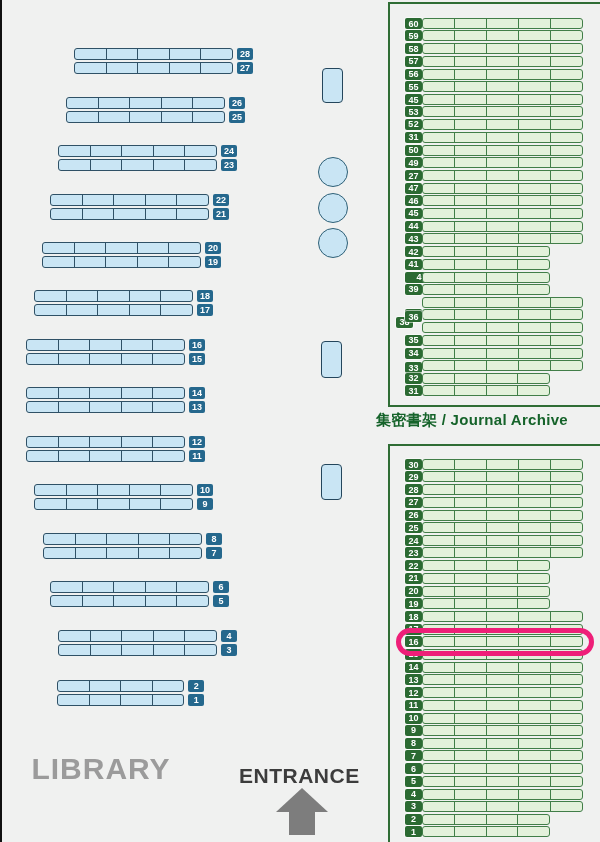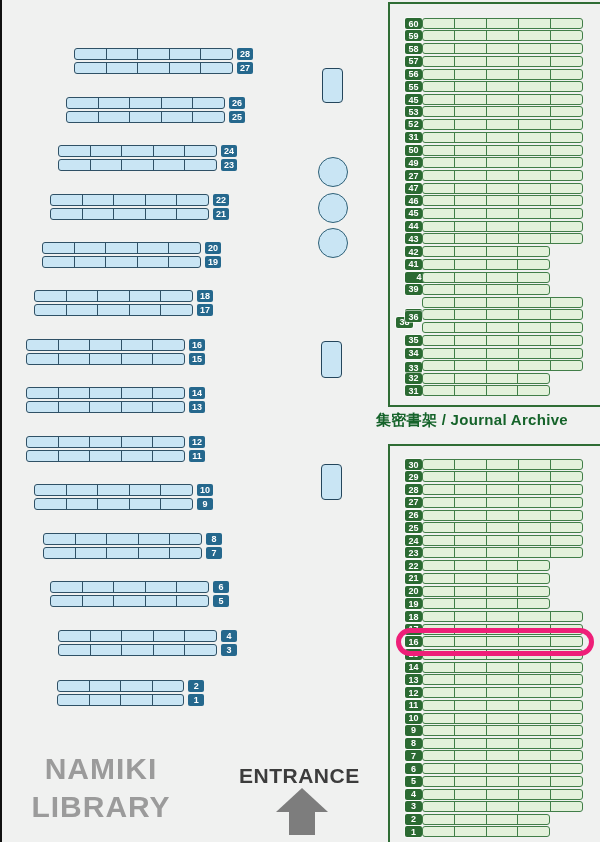--- a/index.html
+++ b/index.html
@@ -762,21 +762,20 @@
     <div class="lab green" style="left: 15px; top: 380.3px; width: 17px; height: 11px;">1</div>
     <div class="bar green" style="left: 32px; top: 380.3px; width: 128px; height: 11px;">
       <span class="seg"></span>
       <span class="seg"></span>
       <span class="seg"></span>
       <span class="seg"></span>
     </div>
   </div>
 
 <div class="library-title">
-  <div>NAMIKI</div>
   <div>LIBRARY</div>
 </div>
 
 <div>
   <div class="entrance-label">ENTRANCE</div>
   <div class="arrow-head"></div>
   <div class="arrow-stem"></div>
 </div>
 
 </body></html>

